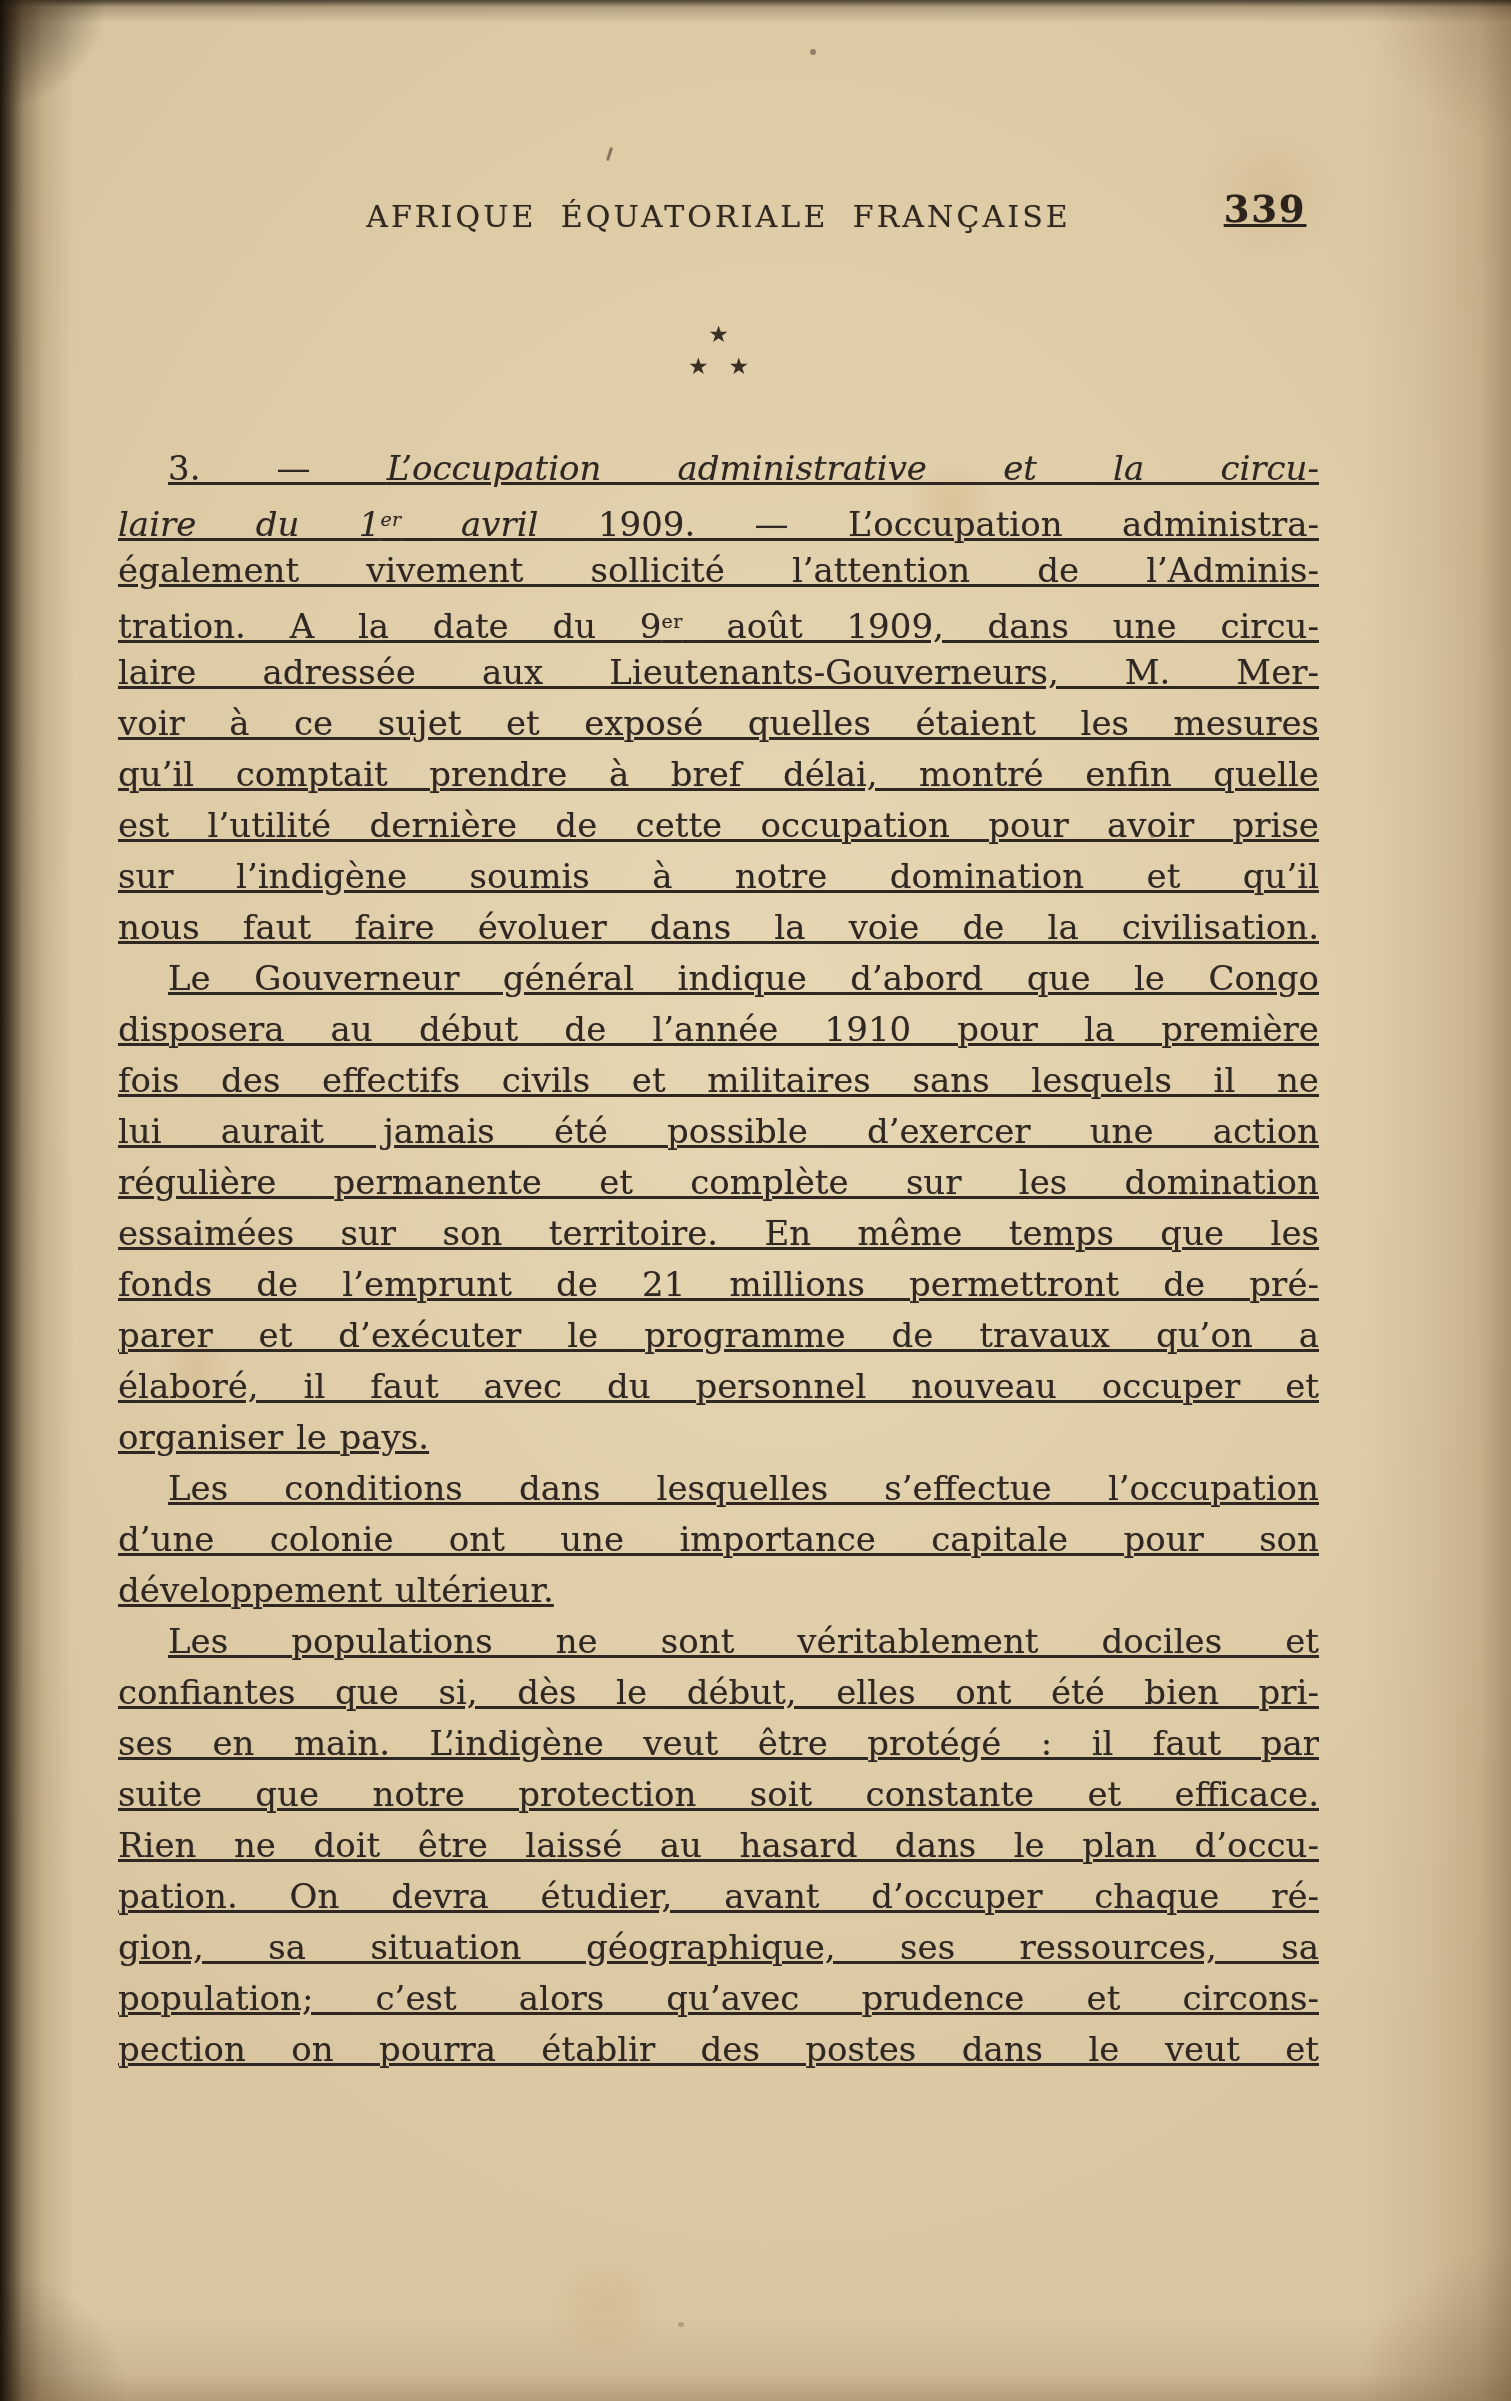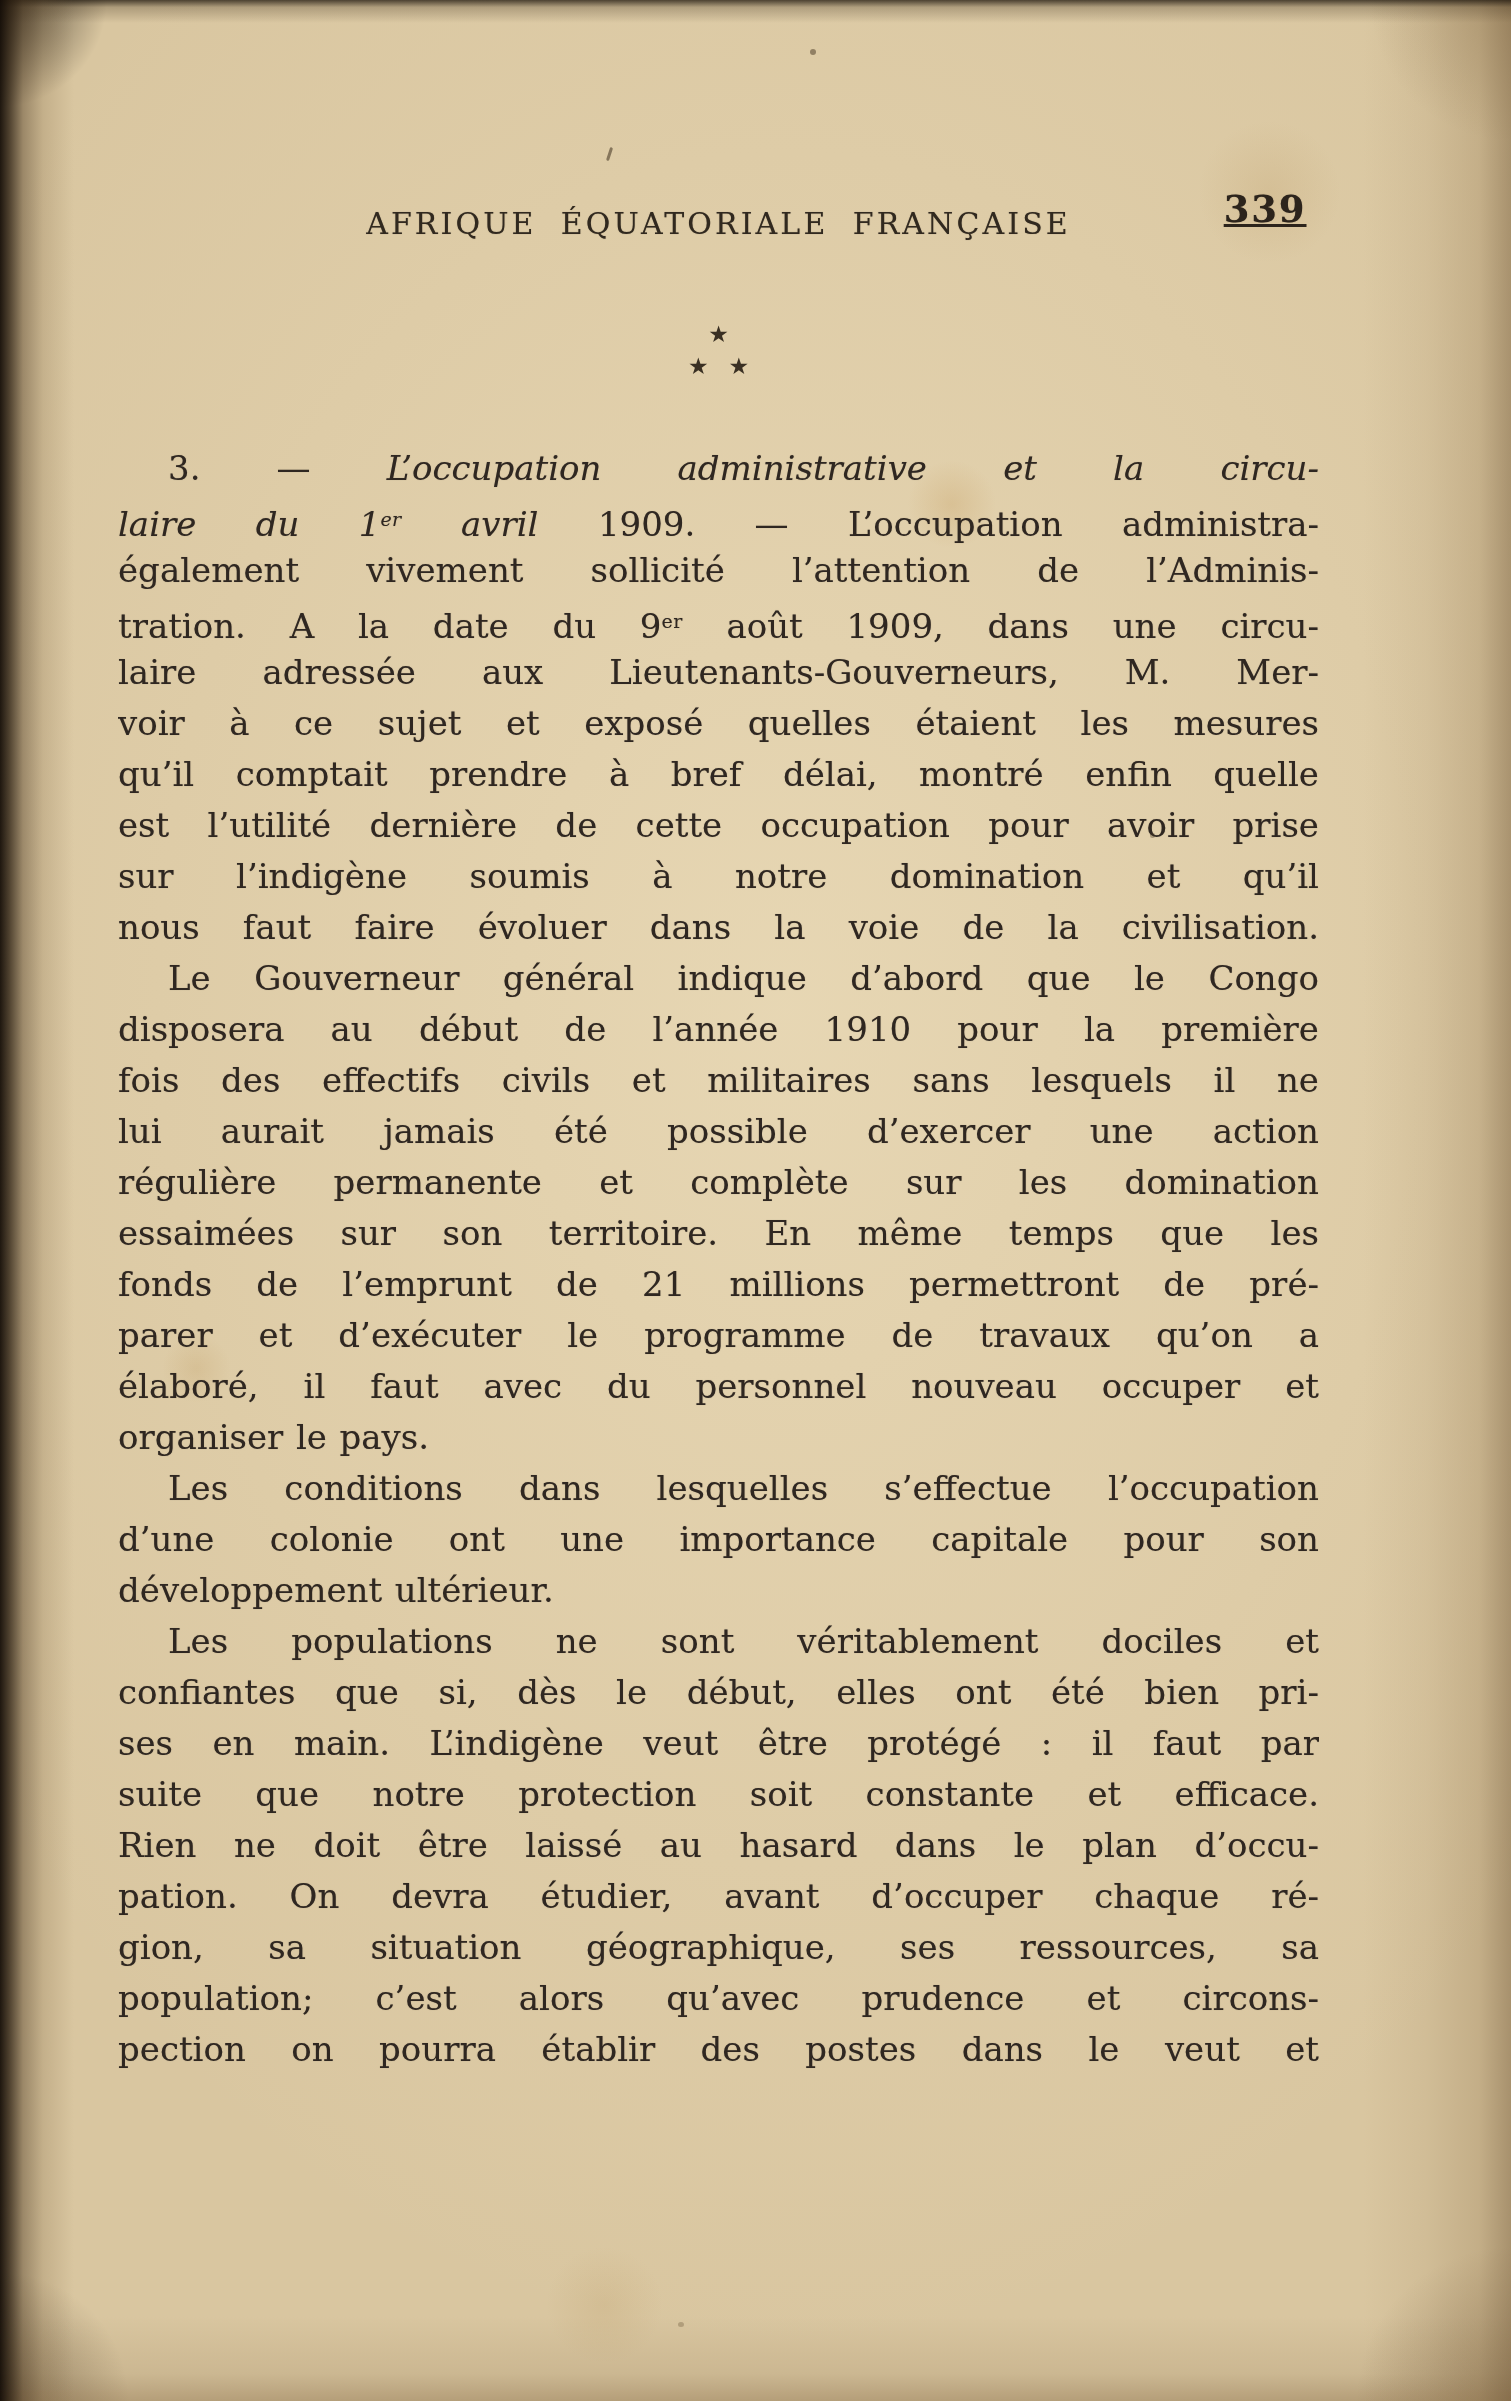--- a/index.html
+++ b/index.html
@@ -17,21 +17,21 @@
       radial-gradient(circle 206px at 100% 100%, rgba(95,72,45,.38), rgba(95,72,45,0) 75%),
       radial-gradient(circle 188px at 100% 0%, rgba(110,85,52,.30), rgba(110,85,52,0) 75%),
       radial-gradient(circle 63px at 63% 21%, rgba(187,140,70,.22), rgba(187,140,70,0) 70%),
       radial-gradient(circle 49px at 13% 57%, rgba(180,138,72,.18), rgba(180,138,72,0) 70%),
       radial-gradient(circle 99px at 84% 8%, rgba(170,130,70,.15), rgba(170,130,70,0) 72%),
       radial-gradient(circle 81px at 40% 96%, rgba(170,132,72,.14), rgba(170,132,72,0) 72%),
       radial-gradient(987px 1346px at 52% 42%, rgba(242,228,195,.55), rgba(242,228,195,0) 100%);
   }
   .header{position:absolute;left:118px;top:187px;width:1201px;height:50px;}
   .running-title{
-    position:absolute;left:50%;transform:translateX(-50%);top:19px;white-space:nowrap;
+    position:absolute;left:50%;transform:translateX(-50%);top:12px;white-space:nowrap;
     font-family:"DejaVu Serif","Liberation Serif",serif;
     font-size:30px;letter-spacing:3.1px;word-spacing:11.7px;color:#31291f;
     text-shadow:0 0 0.9px rgba(49,41,31,.45);
   }
   .page-number{
     position:absolute;right:12.6px;top:0;
     font-family:"DejaVu Serif","Liberation Serif",serif;
     font-size:37px;font-weight:700;letter-spacing:1.8px;color:#2c241c;
     text-shadow:0 0 0.9px rgba(44,36,28,.4);
     text-decoration:underline;
@@ -43,21 +43,21 @@
   .asterism .row{font-size:23px;line-height:27px;}
   .asterism .row2{margin-top:4.5px;word-spacing:12.6px;}
   .textblock{
     position:absolute;left:118px;top:443px;width:1201px;
     font-family:"DejaVu Serif","Liberation Serif",serif;
     font-size:34px;line-height:51px;color:#2f2721;
     text-shadow:0 0 0.9px rgba(47,39,33,.35);
     word-spacing:1.8px;
   }
   .para{margin:0;}
-  .line{text-align:justify;text-align-last:justify;height:51px;overflow:hidden;}
+  .line{text-align:justify;text-align-last:justify;height:51px;overflow:hidden;text-decoration:underline;}
   .line.short{text-align-last:left;}
   .line.indent{text-indent:50px;}
   .it{font-style:italic;}
   .sup{font-size:56%;vertical-align:0.52em;letter-spacing:0.4px;margin-top:16px;}
   .speck{position:absolute;background:rgba(70,54,34,.5);border-radius:50%;}
   .speck.s1{left:810px;top:49px;width:6.3px;height:6.3px;}
   .speck.s2{left:608px;top:147px;width:2.7px;height:14.4px;border-radius:1.8px;transform:rotate(18deg);background:rgba(62,47,30,.55);}
   .speck.s3{left:1150px;top:833px;width:4.5px;height:4.5px;background:rgba(70,54,34,.35);}
   .speck.s4{left:678px;top:2322px;width:6.3px;height:5.4px;background:rgba(90,68,42,.30);}
 </style>

